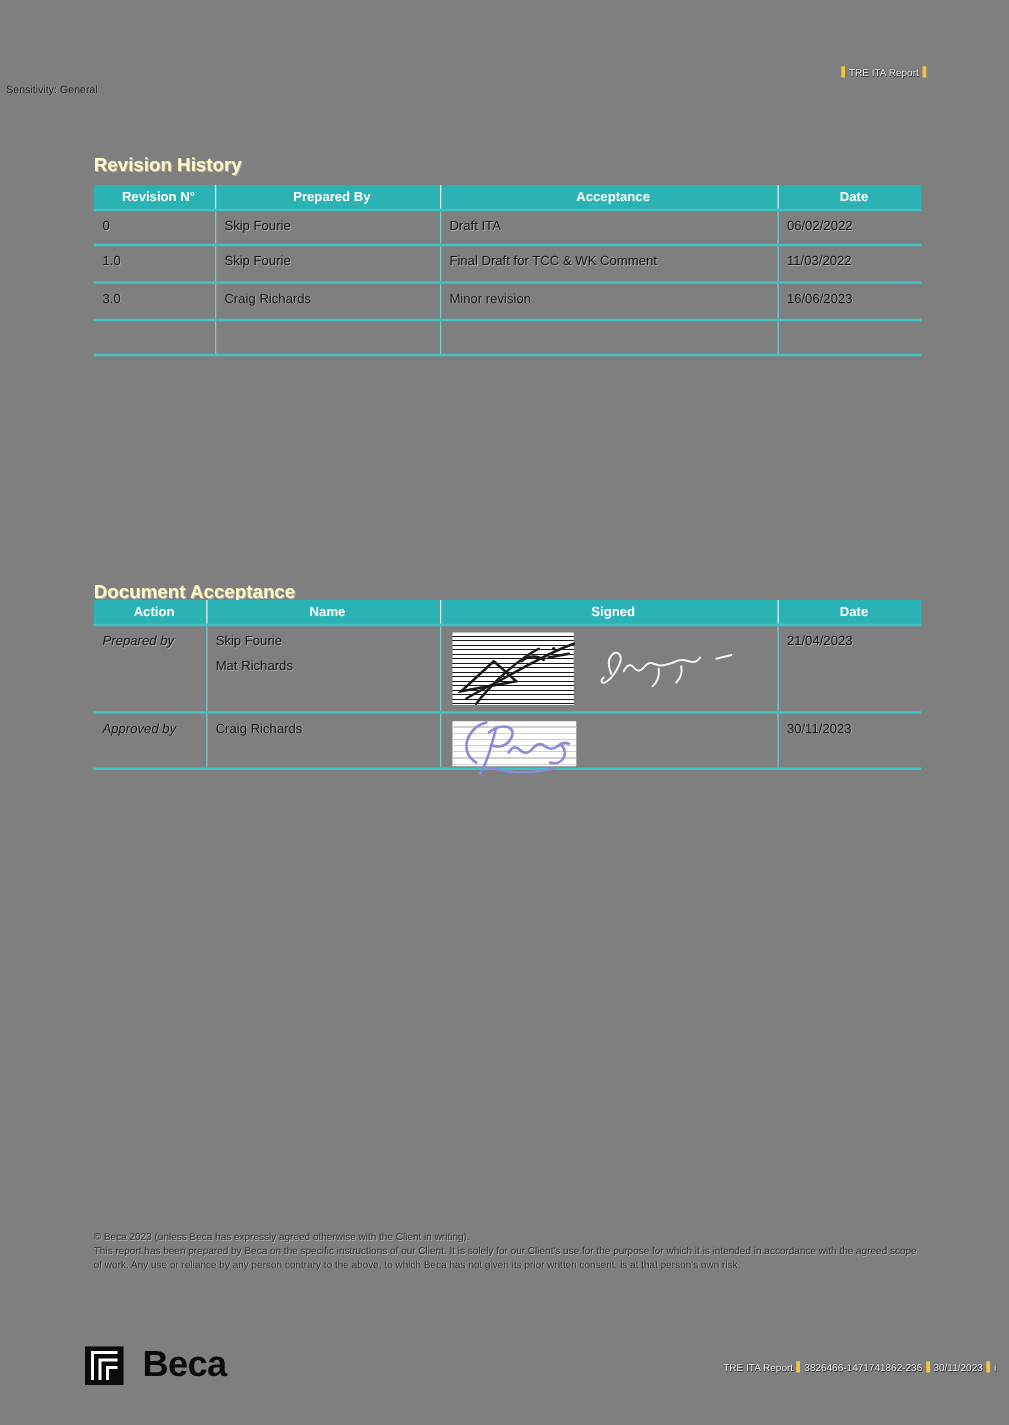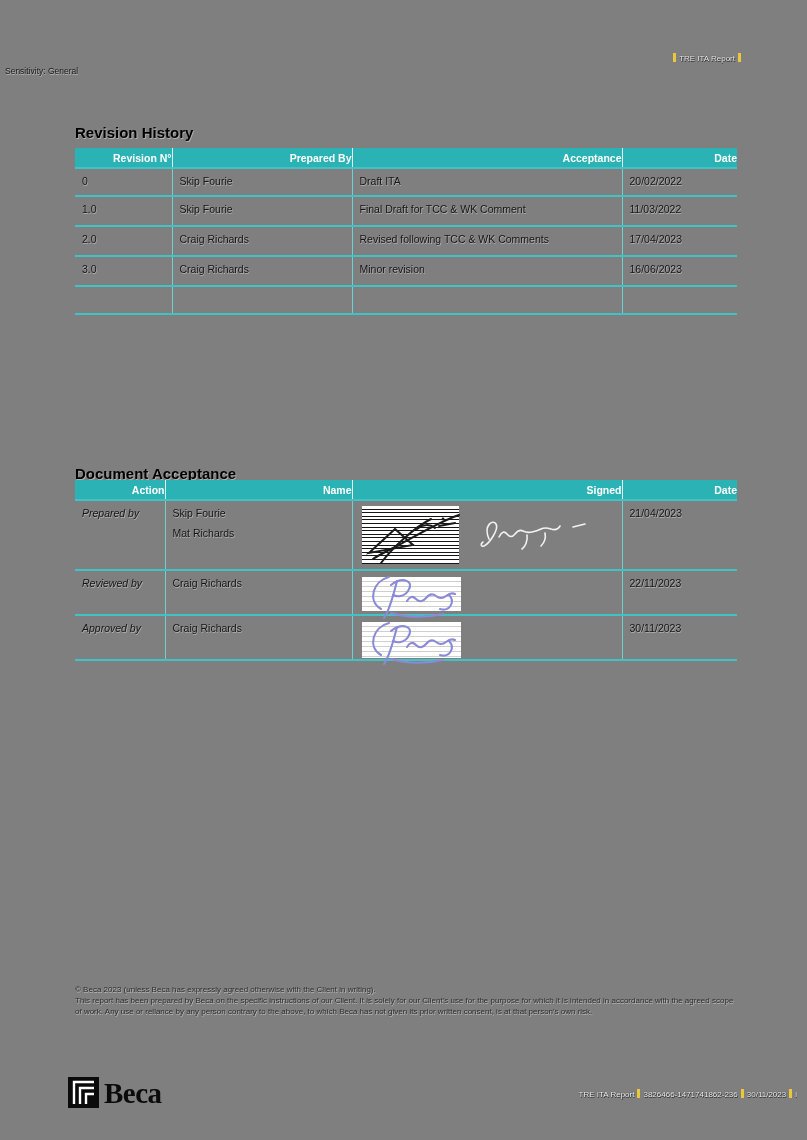--- a/index.html
+++ b/index.html
@@ -26,37 +26,37 @@
   }
   .hdr-right { top:53px; right:63px; }
   .ftr-right { top:1089px; right:10px; }
   .ybar {
     display:inline-block; width:3px; height:9px;
     background:#e9c93b; margin:0 3px; vertical-align:-1px;
   }
 
   .section-title {
     position:absolute; left:75px;
-    font-size:15px; font-weight:bold; color:#000000;
+    font-size:15px; font-weight:bold; color:#fef9c3;
     text-shadow:0.8px 0.8px 0 rgba(255,255,255,0.4);
   }
   #rev-title { top:124px; }
   #acc-title { top:455px;margin-top:10px; }
 
   table.doc-table {
     position:absolute; left:75px; width:662px;
     border-collapse:collapse; table-layout:fixed;
     border-bottom:2px solid #40c3c4;
   }
   #rev-table { top:148px; }
   #acc-table { top:480px; }
 
   .doc-table th {
     background:#2bb2b4; color:#ffffff;
-    font-size:10.5px; font-weight:bold; text-align:right;
+    font-size:10.5px; font-weight:bold; text-align:center;
     padding:3px 0 2px 7px; height:20px;
     border-right:1px solid rgba(255,255,255,0.85);
   }
   .doc-table th:last-child { border-right:none; }
 
   .doc-table td {
     font-size:10.5px; color:#141414;
     vertical-align:top; padding:6px 6px 2px 7px;
     border-top:2px solid #40c3c4;
     border-right:1px solid #6ed0d1;
@@ -88,21 +88,21 @@
 
   .disclaimer {
     position:absolute; left:75px; top:984px; width:664px;
     font-size:8px; line-height:11px; color:#2c2c2c;
     text-shadow:0.6px 0.6px 0 rgba(255,255,255,0.45);
   }
   .disclaimer p { margin:0; }
 
   .beca-logo {
     position:absolute; left:68px; top:1077px;
-    display:flex; align-items:flex-end; gap:5px;font-family:Liberation Serif, serif;
+    display:flex; align-items:flex-start; gap:15px;
   }
   .beca-word {
     font-size:29px; font-weight:bold; color:#0b0b0b;
     letter-spacing:-0.5px; line-height:30px;
   }
 </style>
 </head>
 <body>
 
 <div class="sensitivity">Sensitivity: General</div>
@@ -124,33 +124,27 @@
       <th>Prepared By</th>
       <th>Acceptance</th>
       <th>Date</th>
     </tr>
   </thead>
   <tbody>
     <tr class="r-h28">
       <td>0</td>
       <td>Skip Fourie</td>
       <td>Draft ITA</td>
-      <td>20/02/2022</td>
+      <td>06/02/2022</td>
     </tr>
     <tr class="r-h31">
       <td>1.0</td>
       <td>Skip Fourie</td>
       <td>Final Draft for TCC &amp; WK Comment</td>
       <td>11/03/2022</td>
-    </tr>
-    <tr class="r-h31">
-      <td>2.0</td>
-      <td>Craig Richards</td>
-      <td>Revised following TCC &amp; WK Comments</td>
-      <td>17/04/2023</td>
     </tr>
     <tr class="r-h31">
       <td>3.0</td>
       <td>Craig Richards</td>
       <td>Minor revision</td>
       <td>16/06/2023</td>
     </tr>
     <tr class="r-h28">
       <td></td>
       <td></td>
@@ -202,38 +196,20 @@
             <path d="M24,22 q4,-8 8,-3 t8,0 t8,-3 t9,1 t9,-3 t10,0 t9,-3"></path>
             <path d="M52,20 c1,6 -2,12 -5,14"></path>
             <path d="M70,18 c1,5 -1,10 -4,13"></path>
             <path d="M98,12 l12,-3"></path>
           </g>
         </svg>
       </td>
       <td>21/04/2023</td>
     </tr>
     <tr class="r-h45">
-      <td class="action">Reviewed by</td>
-      <td>Craig Richards</td>
-      <td class="signed-cell">
-        <div class="sig-box stripes-light"></div>
-        <svg class="sig-svg" style="left:8px; top:0px;" width="110" height="50" viewBox="0 0 110 50">
-          <g fill="none" stroke="#8a8ad8" stroke-width="2.1" stroke-linecap="round">
-            <path d="M28,6 C12,10 6,30 20,38"></path>
-            <path d="M36,10 C32,26 28,40 23,47"></path>
-            <path d="M30,14 C42,5 54,10 47,20 C43,26 36,26 32,24"></path>
-            <path d="M46,30 q4,-7 9,-2 t10,-1 t10,-2 t10,0 t9,-2"></path>
-            <path d="M88,24 c7,7 0,17 -9,14"></path>
-            <path d="M30,42 q24,7 52,1"></path>
-          </g>
-        </svg>
-      </td>
-      <td>22/11/2023</td>
-    </tr>
-    <tr class="r-h45">
       <td class="action">Approved by</td>
       <td>Craig Richards</td>
       <td class="signed-cell">
         <div class="sig-box stripes-light" style="height:36px"></div>
         <svg class="sig-svg" style="left:8px; top:1px;" width="110" height="50" viewBox="0 0 110 50">
           <g fill="none" stroke="#8a8ad8" stroke-width="2.1" stroke-linecap="round">
             <path d="M28,6 C12,10 6,30 20,38"></path>
             <path d="M36,10 C32,26 28,40 23,47"></path>
             <path d="M30,14 C42,5 54,10 47,20 C43,26 36,26 32,24"></path>
             <path d="M46,30 q4,-7 9,-2 t10,-1 t10,-2 t10,0 t9,-2"></path>

